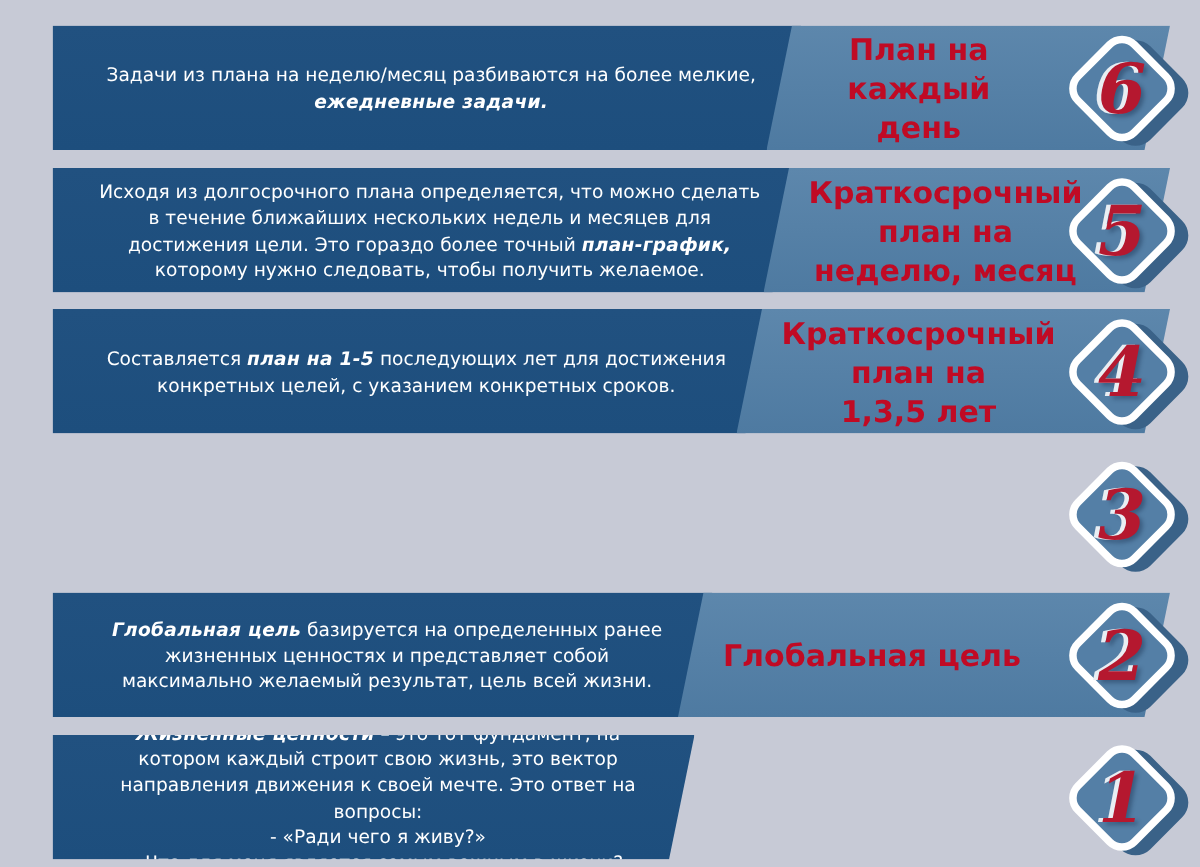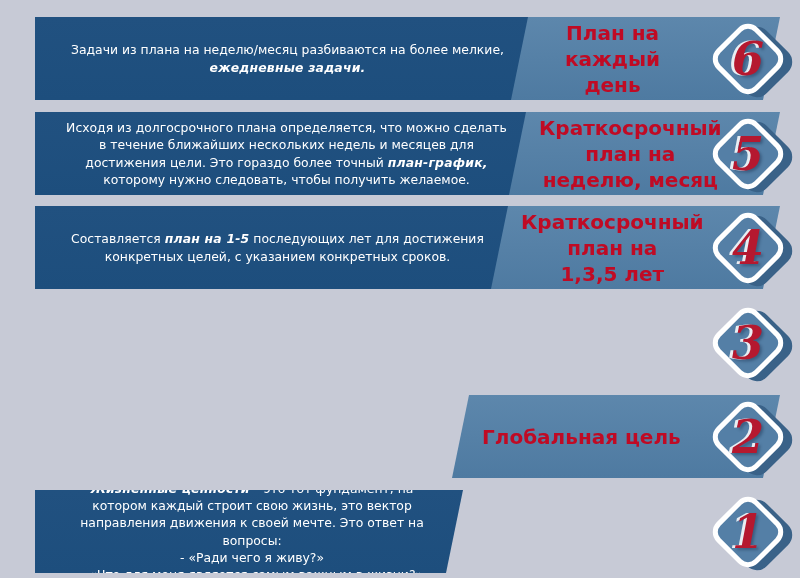--- a/index.html
+++ b/index.html
@@ -116,20 +116,23 @@
   </div>
 
   <div class="row" style="--top:301px;--cut:482px;">
     <div class="dia-shadow"></div>
     <div class="dia">
       <span class="num">3</span>
     </div>
   </div>
 
   <div class="row" style="--top:395px;--cut:458px;">
+    <div class="dark">
+      <p class="body"><b><i>Глобальная цель</i></b><span> базируется на определенных ранее жизненных ценностях и представляет собой максимально желаемый результат, цель всей жизни.</span></p>
+    </div>
     <div class="light">
       <h2 class="title">Глобальная цель</h2>
     </div>
     <div class="dia-shadow"></div>
     <div class="dia">
       <span class="num">2</span>
     </div>
   </div>
 
   <div class="row" style="--top:490px;--cut:446px;">

